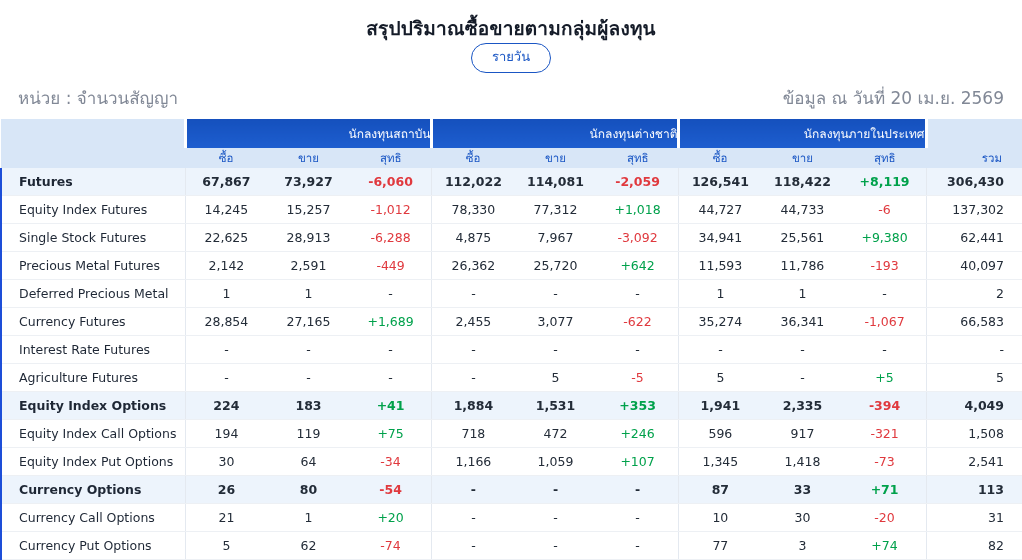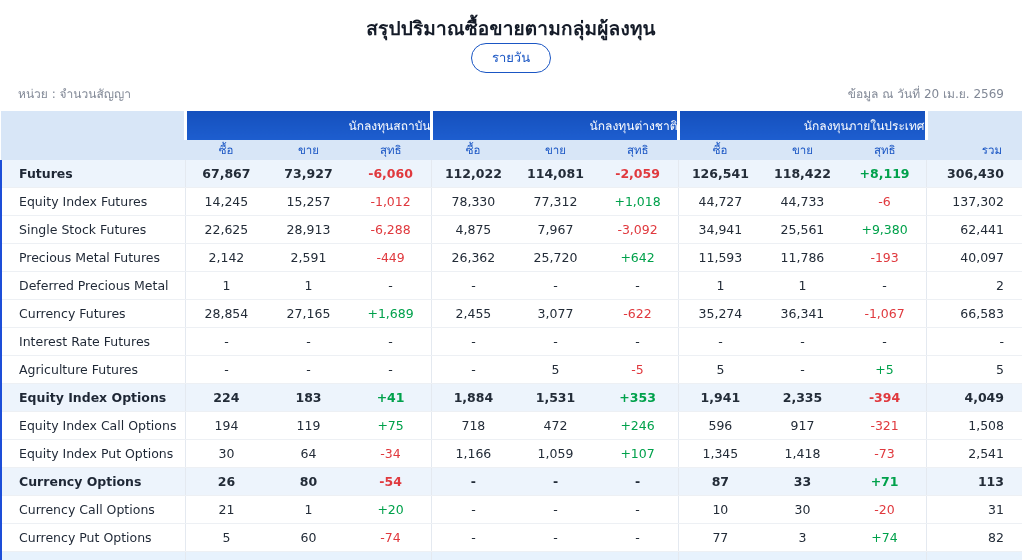--- a/index.html
+++ b/index.html
@@ -23,27 +23,27 @@
   .page-head{padding:13px 18px 8px 18px;}
   .topbar{display:flex;justify-content:space-between;align-items:center;flex-direction:column;}
   .title{font-size:19px;font-weight:700;color:#141b28;letter-spacing:.2px;}
   .pill-btn{
     border:1px solid var(--accent);
     color:var(--accent);
     background:#fff;
     border-radius:17px;
     padding:6px 20px;
     font-size:13px;
-    font-family:Liberation Sans, sans-serif;
+    font-family:Liberation Mono, monospace;
     cursor:pointer;
     line-height:1.2;
   }
   .meta-row{
     display:flex;justify-content:space-between;align-items:flex-end;
-    margin-top:11px;font-size:12px;color:#818896;
+    margin-top:11px;font-size:17px;color:#818896;
   }
   table{
     width:1022px;
     table-layout:fixed;
     border-collapse:collapse;
     font-size:12.5px;
   }
   thead th{font-weight:400;}
   .grp-head{
     background:linear-gradient(180deg,#1550bd,#1d5ecf);
@@ -299,21 +299,21 @@
         <td class="num">-</td>
         <td class="num">-</td>
         <td class="num gstart">10</td>
         <td class="num">30</td>
         <td class="num neg">-20</td>
         <td class="total-cell gstart">31</td>
       </tr>
       <tr>
         <td class="label-cell">Currency Put Options</td>
         <td class="num gstart">5</td>
-        <td class="num">60</td>
+        <td class="num">62</td>
         <td class="num neg">-74</td>
         <td class="num gstart">-</td>
         <td class="num">-</td>
         <td class="num">-</td>
         <td class="num gstart">77</td>
         <td class="num">3</td>
         <td class="num pos">+74</td>
         <td class="total-cell gstart">82</td>
       </tr>
       <tr class="grand">

